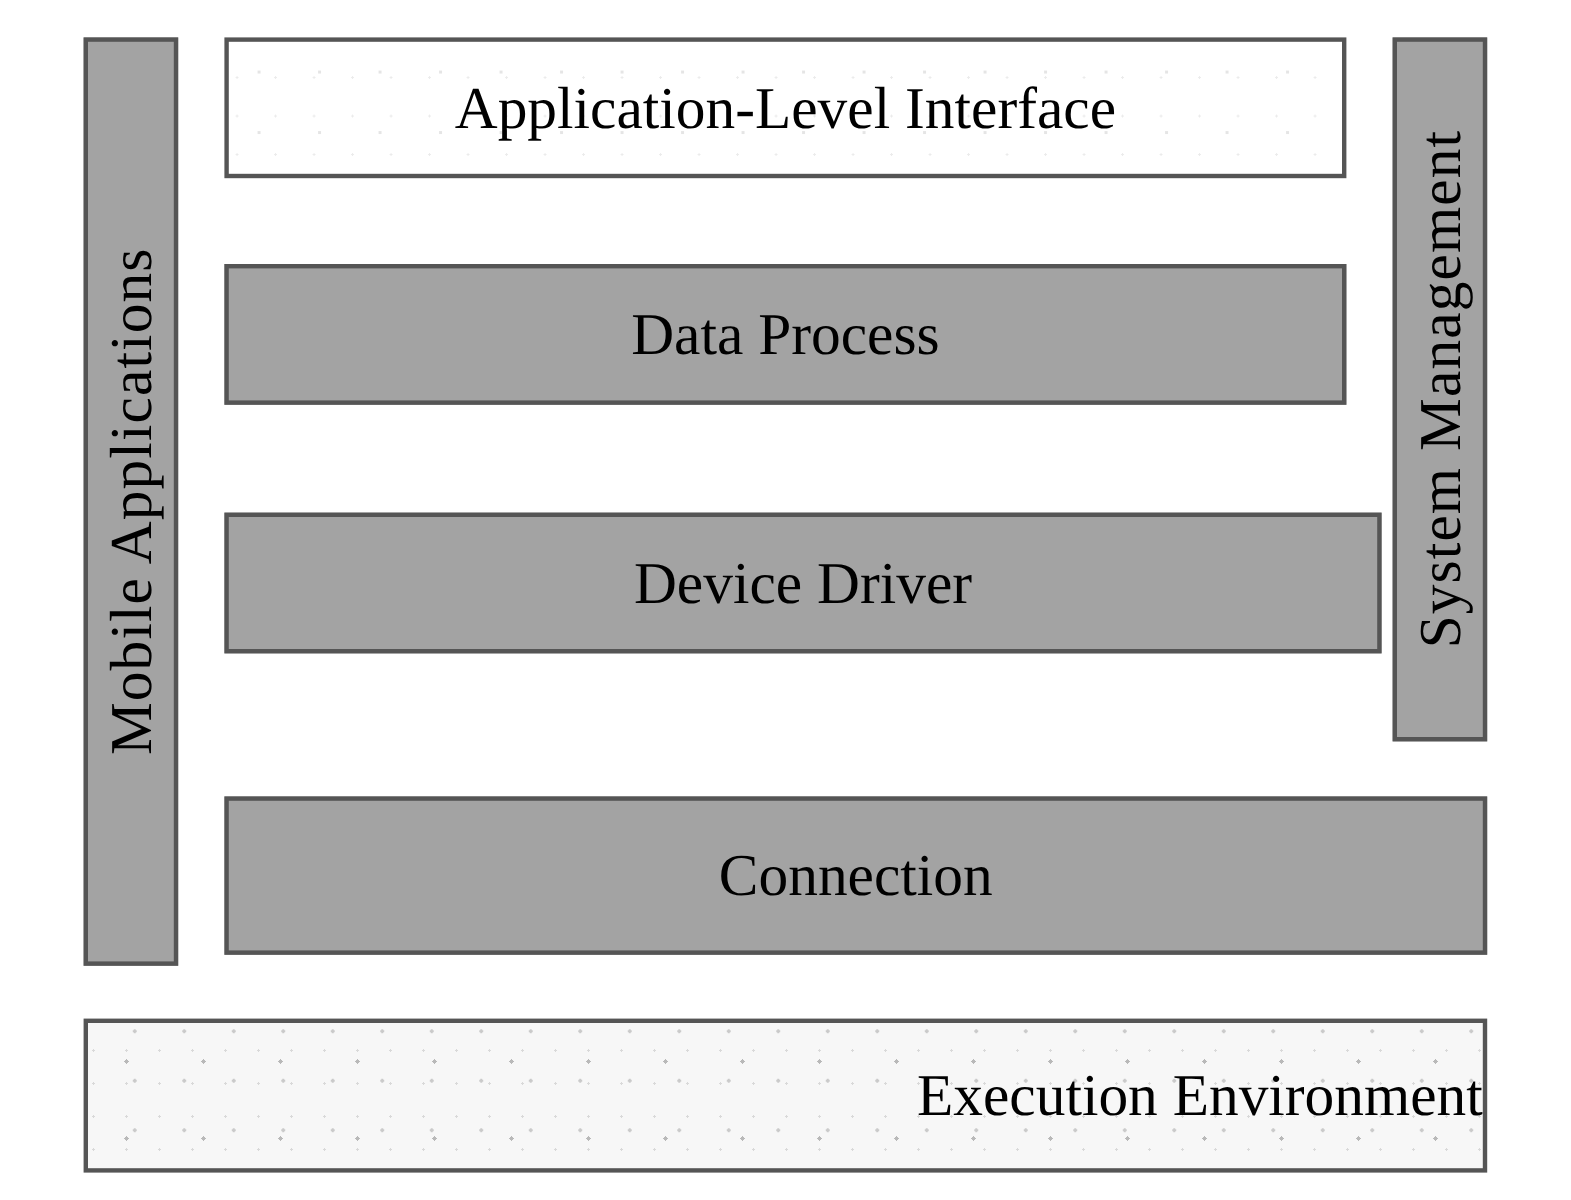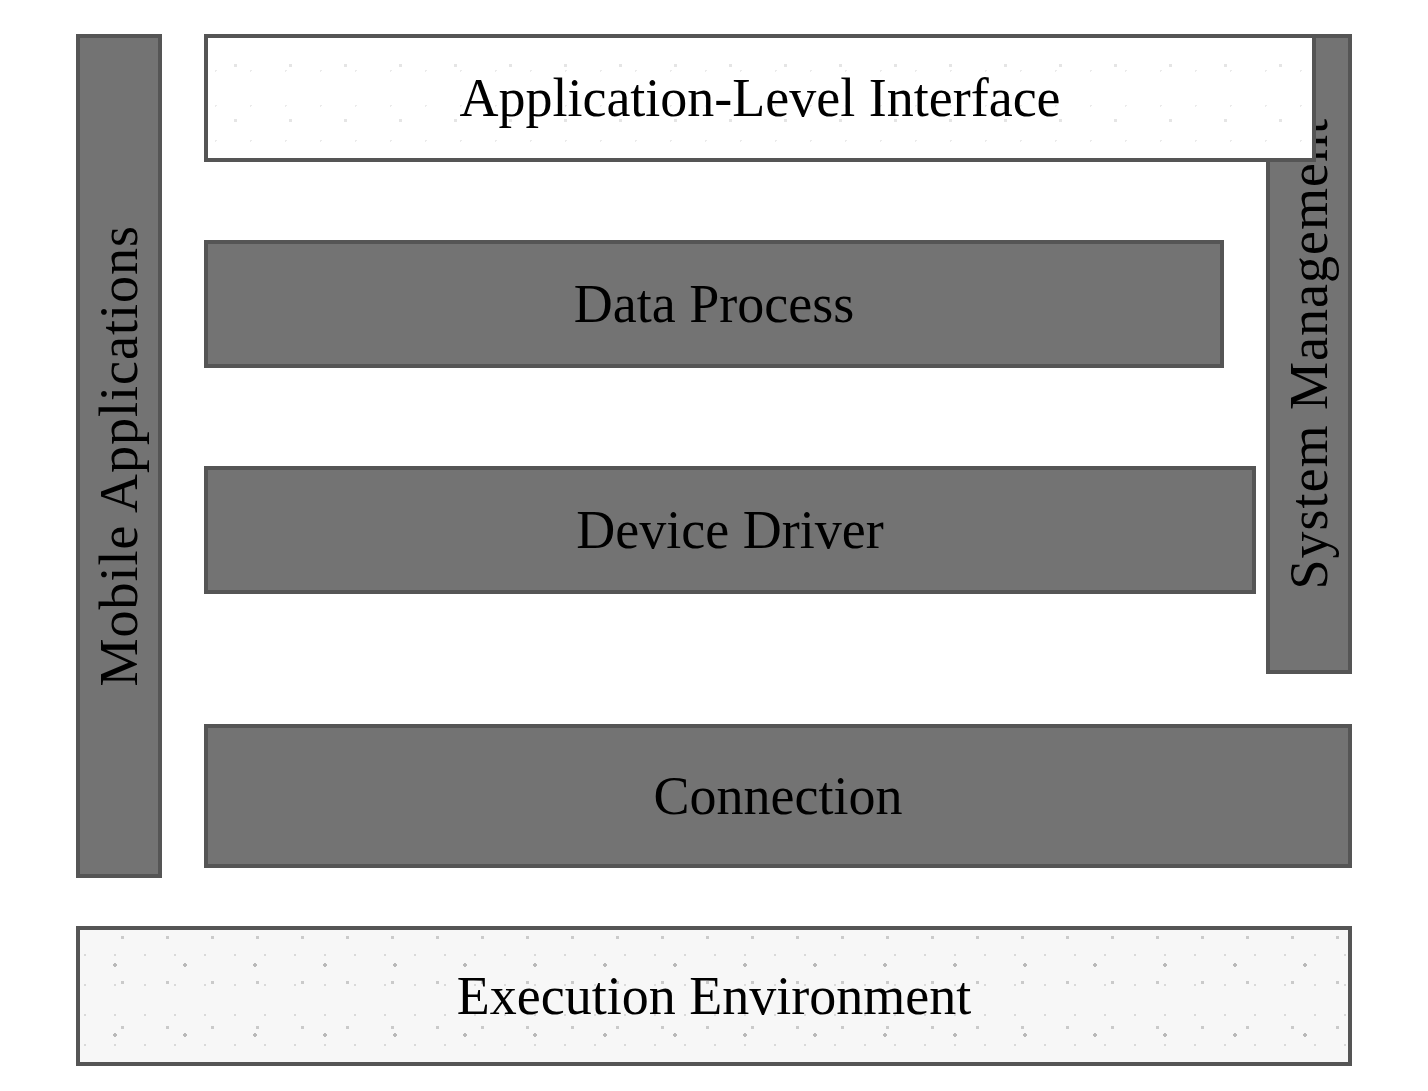--- a/index.html
+++ b/index.html
@@ -16,21 +16,21 @@
     position: relative;
     width: 1428px;
     height: 1091px;
   }
   .box {
     position: absolute;
     border: 4px solid #555;
     display: flex;
     align-items: center;
     justify-content: center;
-    background: #737373;
+    background: #a3a3a3;
   }
   .vbox-text {
     writing-mode: vertical-rl;
     transform: rotate(180deg);
     font-size: 54px;
     letter-spacing: 1px;
     white-space: nowrap;
   }
   .hbox-text {
     font-size: 54px;
@@ -39,20 +39,21 @@
   }
   
   .textured {
     background-image:
       radial-gradient(rgba(0,0,0,0.25) 2px, transparent 2px),
       radial-gradient(rgba(0,0,0,0.18) 1.5px, transparent 1.5px),
       radial-gradient(rgba(0,0,0,0.12) 1px, transparent 1px);
     background-size: 70px 70px, 45px 45px, 30px 30px;
     background-position: 0 0, 20px 30px, 50px 10px;
     background-color: #f7f7f7;
+    justify-content: flex-end;
   }
   .textured-light {
     background-image:
       radial-gradient(rgba(0,0,0,0.10) 1.5px, transparent 1.5px),
       radial-gradient(rgba(0,0,0,0.08) 1px, transparent 1px);
     background-size: 55px 55px, 35px 35px;
     background-position: 0 0, 25px 15px;
     background-color: #ffffff;
   }
 </style>
@@ -62,21 +63,21 @@
 <div class="canvas">
 
   <div class="box" style="left:76px; top:34px; width:86px; height:844px;">
     <span class="vbox-text">Mobile Applications</span>
   </div>
 
   <div class="box" style="left:1266px; top:34px; width:86px; height:640px;">
     <span class="vbox-text">System Management</span>
   </div>
 
-  <div class="box textured-light" style="left:204px; top:34px; width:1112px; height:128px;">
+  <div class="box textured-light" style="left:204px; top:34px; width:1020px; height:128px;">
     <span class="hbox-text">Application-Level Interface</span>
   </div>
 
   <div class="box" style="left:204px; top:240px; width:1020px; height:128px;">
     <span class="hbox-text">Data Process</span>
   </div>
 
   <div class="box" style="left:204px; top:466px; width:1052px; height:128px;">
     <span class="hbox-text">Device Driver</span>
   </div>

